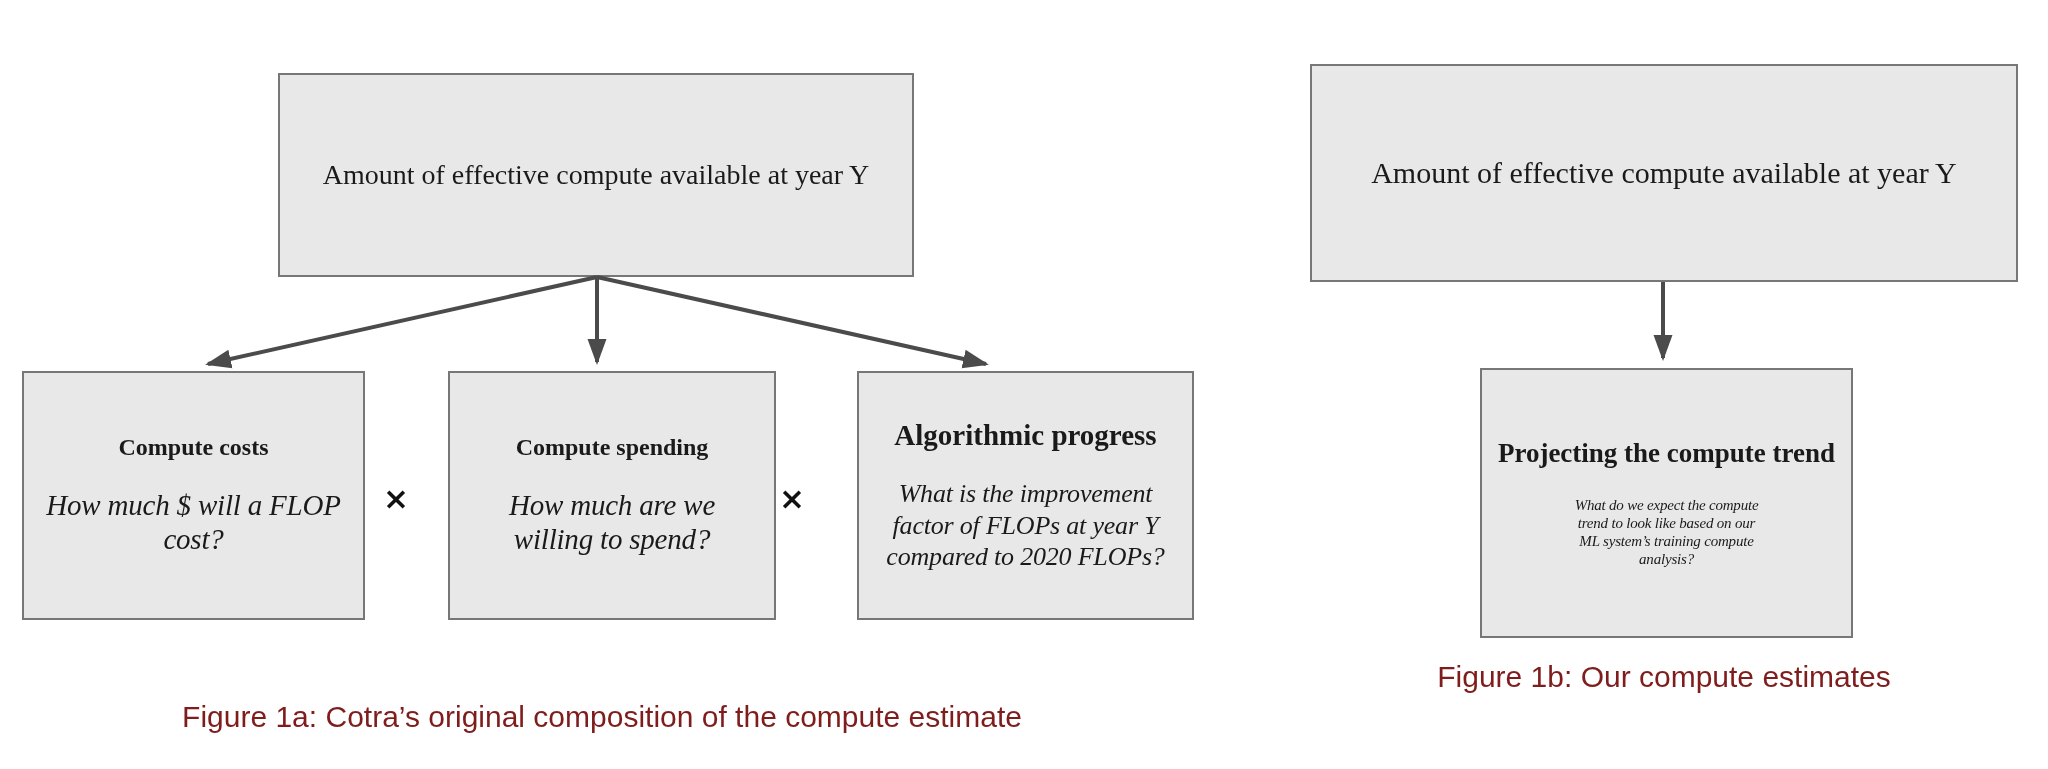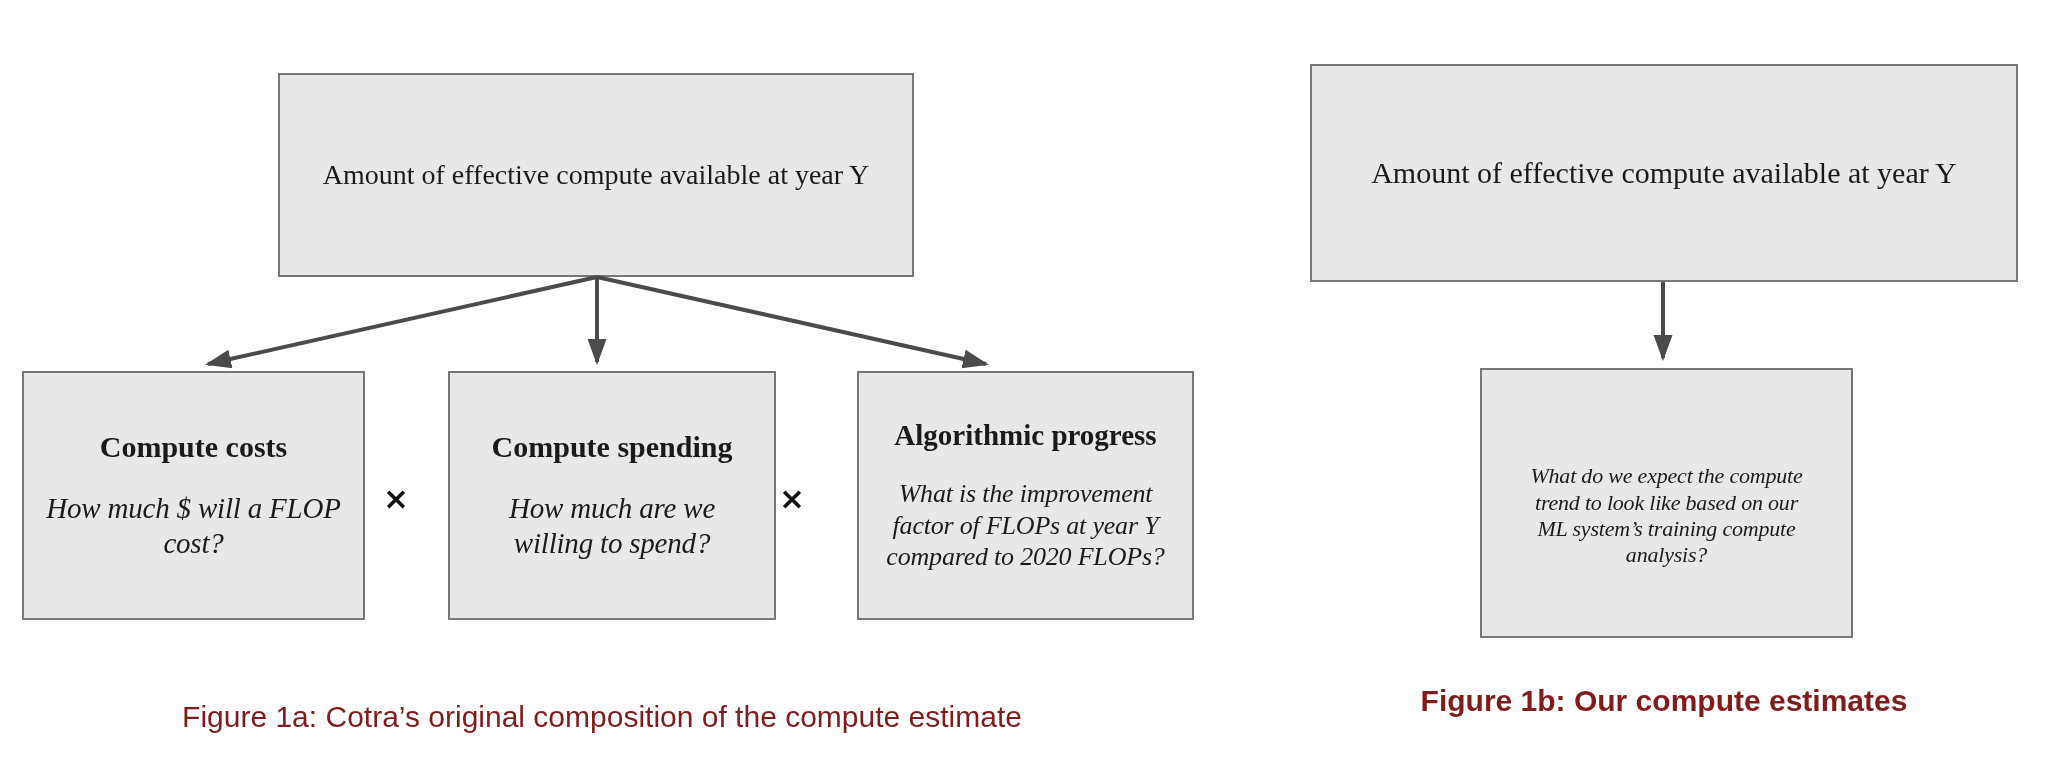--- a/index.html
+++ b/index.html
@@ -32,36 +32,36 @@
 
   .box-text {
     font-size: 28px;
     white-space: nowrap;
     letter-spacing: 0;
   }
   .box-1b-top .box-text { font-size: 30px; }
 
   .box-title {
     font-weight: bold;
-    font-size: 30px;
+    font-size: 24px;
     line-height: 1.15;
   }
   .box-progress .box-title { font-size: 29px; }
   .box-1b-bottom .box-title { font-size: 27px; }
 
   .box-question {
     font-style: italic;
     font-size: 29px;
     line-height: 1.2;
     white-space: pre-line;
     margin-top: 26px;
     letter-spacing: -0.2px;
   }
   .box-progress .box-question { font-size: 26px; }
-  .box-1b-bottom .box-question { font-size: 22px; }
+  .box-1b-bottom .box-question { font-size: 15px; }
 
   .operator {
     position: absolute;
     font-family: "DejaVu Sans", "Liberation Sans", sans-serif;
     font-weight: bold;
     font-size: 31px;
     color: #111111;
     transform: translate(-50%, -50%);
   }
   .op-1 { left: 396px; top: 498px; }
@@ -69,21 +69,21 @@
 
   .caption {
     position: absolute;
     font-family: "Liberation Sans", "DejaVu Sans", sans-serif;
     font-size: 30px;
     color: #7f1d1d;
     white-space: nowrap;
     transform: translateX(-50%);
   }
   .caption-1a { left: 602px;  top: 700px; }
-  .caption-1b { left: 1664px; top: 684px; font-weight: bold; }
+  .caption-1b { left: 1664px; top: 660px; }
 
   .arrows {
     position: absolute;
     left: 0; top: 0;
     width: 2048px;
     height: 769px;
     pointer-events: none;
   }
 </style>
 </head>
@@ -118,20 +118,21 @@
 compared to 2020 FLOPs?</div>
   </div>
 
   <div class="caption caption-1a">Figure 1a: Cotra’s original composition of the compute estimate</div>
 
   <div class="box box-1b-top">
     <div class="box-text">Amount of effective compute available at year Y</div>
   </div>
 
   <div class="box box-1b-bottom">
+    <div class="box-title">Projecting the compute trend</div>
     <div class="box-question">What do we expect the compute
 trend to look like based on our
 ML system’s training compute
 analysis?</div>
   </div>
 
   <div class="caption caption-1b">Figure 1b: Our compute estimates</div>
 
   <svg class="arrows" viewBox="0 0 2048 769" xmlns="http://www.w3.org/2000/svg">
     <defs>

